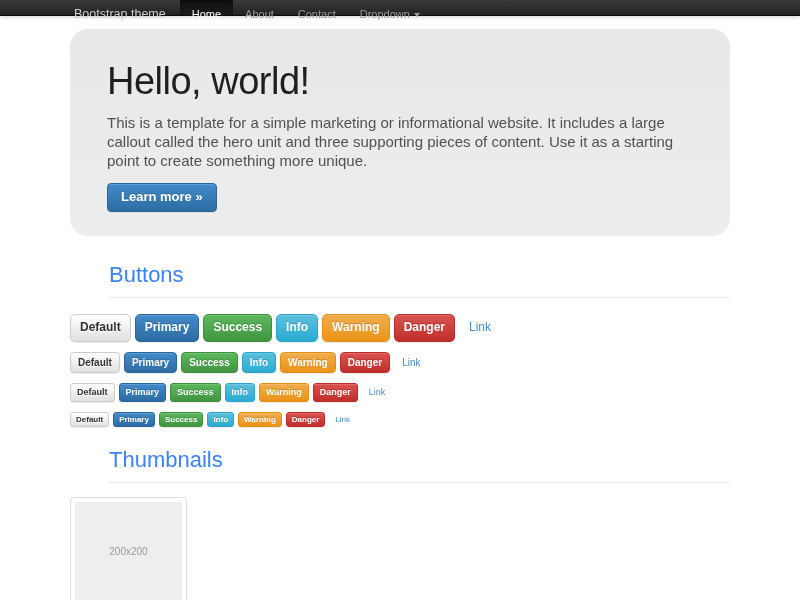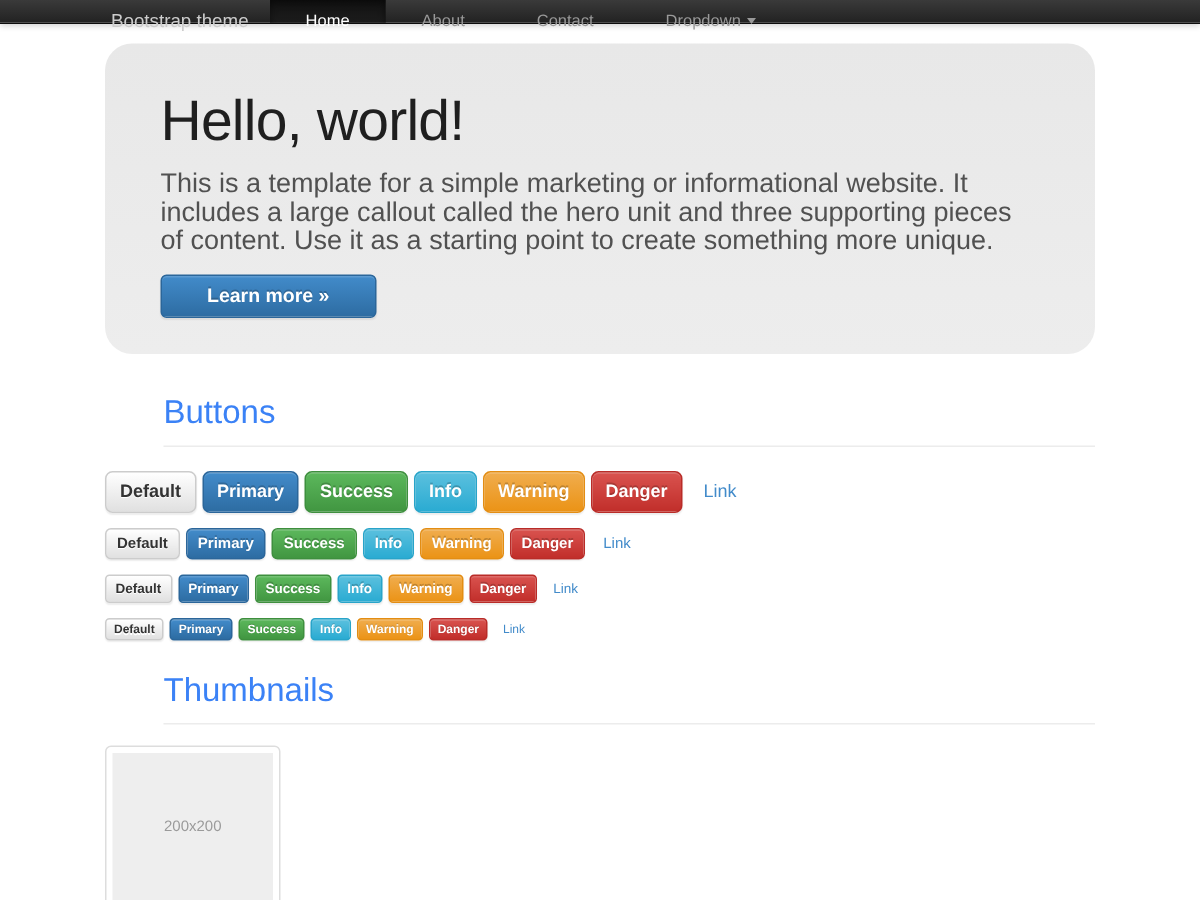--- a/index.html
+++ b/index.html
@@ -18,21 +18,21 @@
     border-bottom: 1px solid #0c0c0c;
     box-shadow: 0 1px 4px rgba(0,0,0,.18);
   }
   .navbar-inner { display: flex; align-items: stretch; height: 100%; }
   .navbar-brand {
     color: #ccc; font-size: 12.5px; line-height: 28px;
     padding: 0 4px; margin-right: 10px; text-decoration: none; cursor: pointer;
   }
   .nav-item {
     color: #999; font-size: 11px; line-height: 28px;
-    padding: 0 24px; text-decoration: none; cursor: pointer; display: inline-block;
+    padding: 0 12px; text-decoration: none; cursor: pointer; display: inline-block;
   }
   .nav-item.active {
     color: #fff;
     background: linear-gradient(to bottom, #121212 0%, #1c1c1c 100%);
     box-shadow: inset 0 2px 5px rgba(0,0,0,.45);
   }
   .caret {
     display: inline-block; width: 0; height: 0; margin-left: 4px;
     vertical-align: 1px;
     border-left: 3.5px solid transparent;
@@ -45,21 +45,21 @@
     margin-top: 13px;
     padding: 28px 37px 24px;
     background: linear-gradient(to bottom, #e8e8e8 0%, #ededed 100%);
     border-radius: 18px;
   }
   .hero h1 {
     font-size: 38px; font-weight: 500; color: #1f1f1f;
     line-height: 44px; margin: 2px 0 10px; letter-spacing: -0.5px;
   }
   .hero p {
-    font-size: 18px; line-height: 19px; color: #515151;
+    font-size: 15px; line-height: 19px; color: #515151;
     max-width: 592px; margin: 0 0 13px;
   }
   .btn {
     display: inline-flex; align-items: center; justify-content: center;
     border: 1px solid transparent; font-weight: bold; cursor: pointer;
     font-family: "Liberation Sans", sans-serif; line-height: 1.15;
     text-decoration: none; white-space: nowrap;
     box-shadow: inset 0 1px 0 rgba(255,255,255,.15), 0 1px 1px rgba(0,0,0,.075);
   }
   .kind-default { background: linear-gradient(to bottom,#fff 0%,#e0e0e0 100%); border-color:#ccc; color:#333; text-shadow:0 1px 0 #fff;text-align:center; }
@@ -68,21 +68,21 @@
   .kind-info    { background: linear-gradient(to bottom,#5bc0de 0%,#2aabd2 100%); border-color:#28a4c9; color:#fff; text-shadow:0 -1px 0 rgba(0,0,0,.2); }
   .kind-warning { background: linear-gradient(to bottom,#f0ad4e 0%,#eb9316 100%); border-color:#e38d13; color:#fff; text-shadow:0 -1px 0 rgba(0,0,0,.2); }
   .kind-danger  { background: linear-gradient(to bottom,#d9534f 0%,#c12e2a 100%); border-color:#b92c28; color:#fff; text-shadow:0 -1px 0 rgba(0,0,0,.2); }
   .kind-link    { background: none; border-color: transparent; box-shadow: none; color: #428bca; font-weight: normal; text-shadow: none; }
 
   .size-large       { font-size: 12px; padding: 6px 9px;  border-radius: 5px; }
   .size-default     { font-size: 10px; padding: 4px 7px;  border-radius: 4px; }
   .size-small       { font-size: 9px;  padding: 3px 6px;  border-radius: 3px; }
   .size-extra-small { font-size: 8px;  padding: 2px 5px;  border-radius: 3px; }
 
-  .hero .cta { font-size: 13px; padding: 6px 30px; border-radius: 4px; }
+  .hero .cta { font-size: 13px; padding: 6px 13px; border-radius: 4px; }
 
   
   .page-header {
     font-size: 22px; font-weight: 500; color: #3b82f6;
     padding-bottom: 9px; border-bottom: 1px solid #ececec; margin-left: 39px;
   }
   .page-header.buttons-header { margin-top: 26px; margin-bottom: 16px; }
   .page-header.thumbs-header  { margin-top: 20px; margin-bottom: 14px; }
 
   

